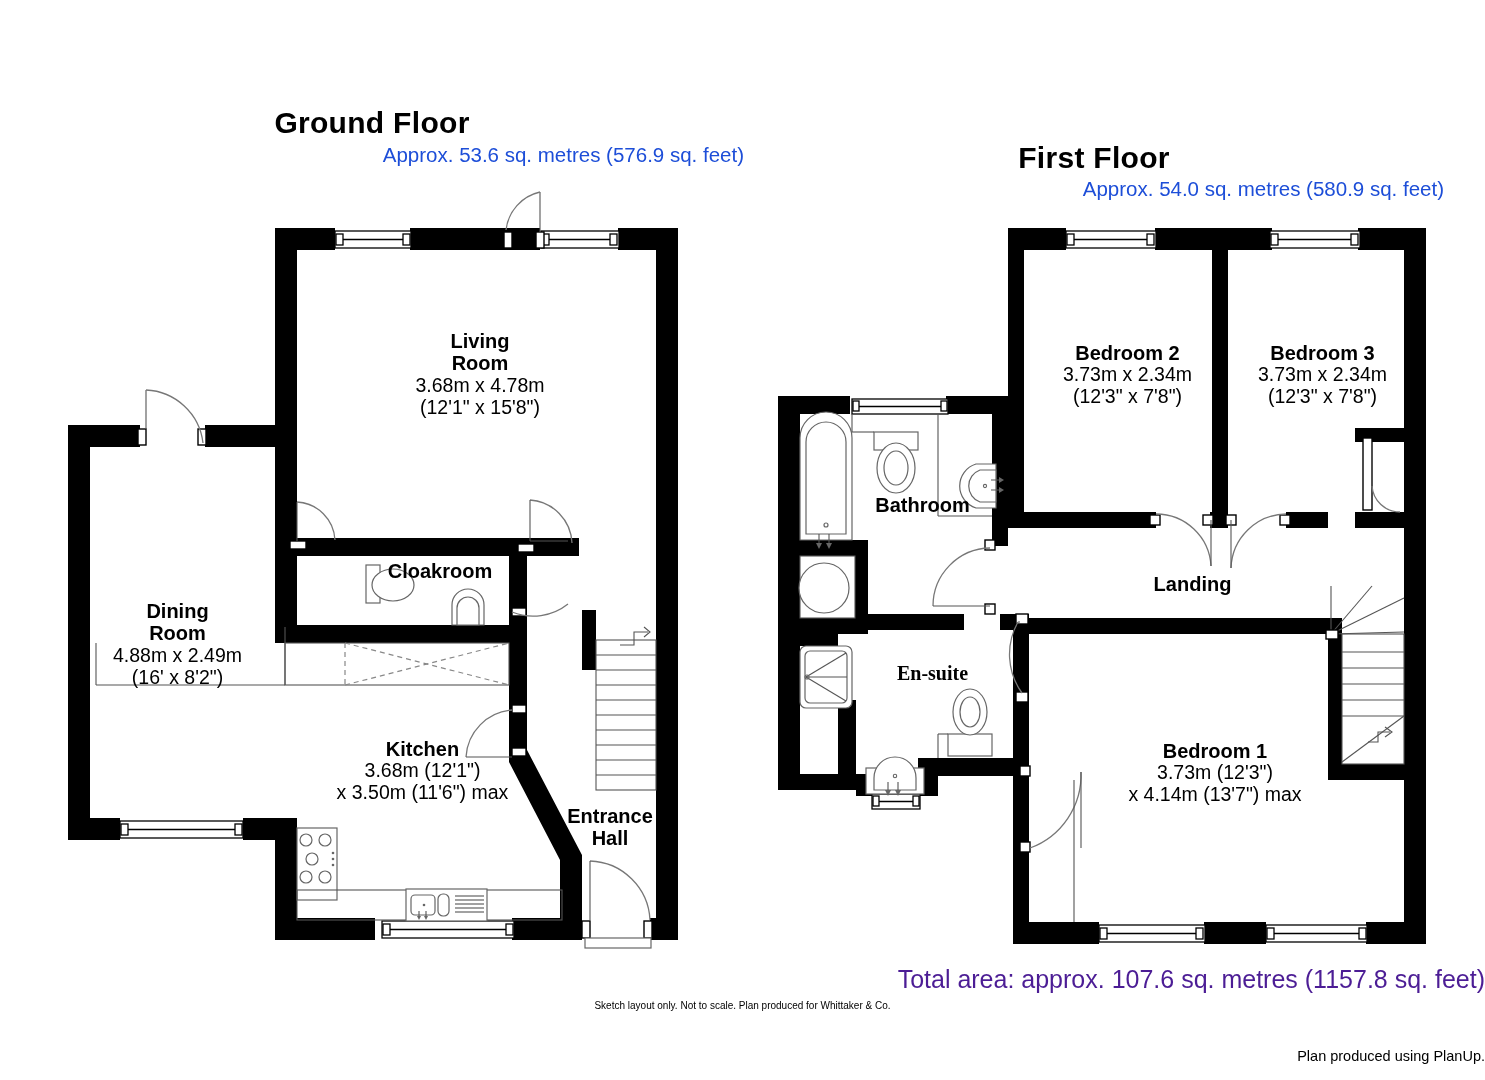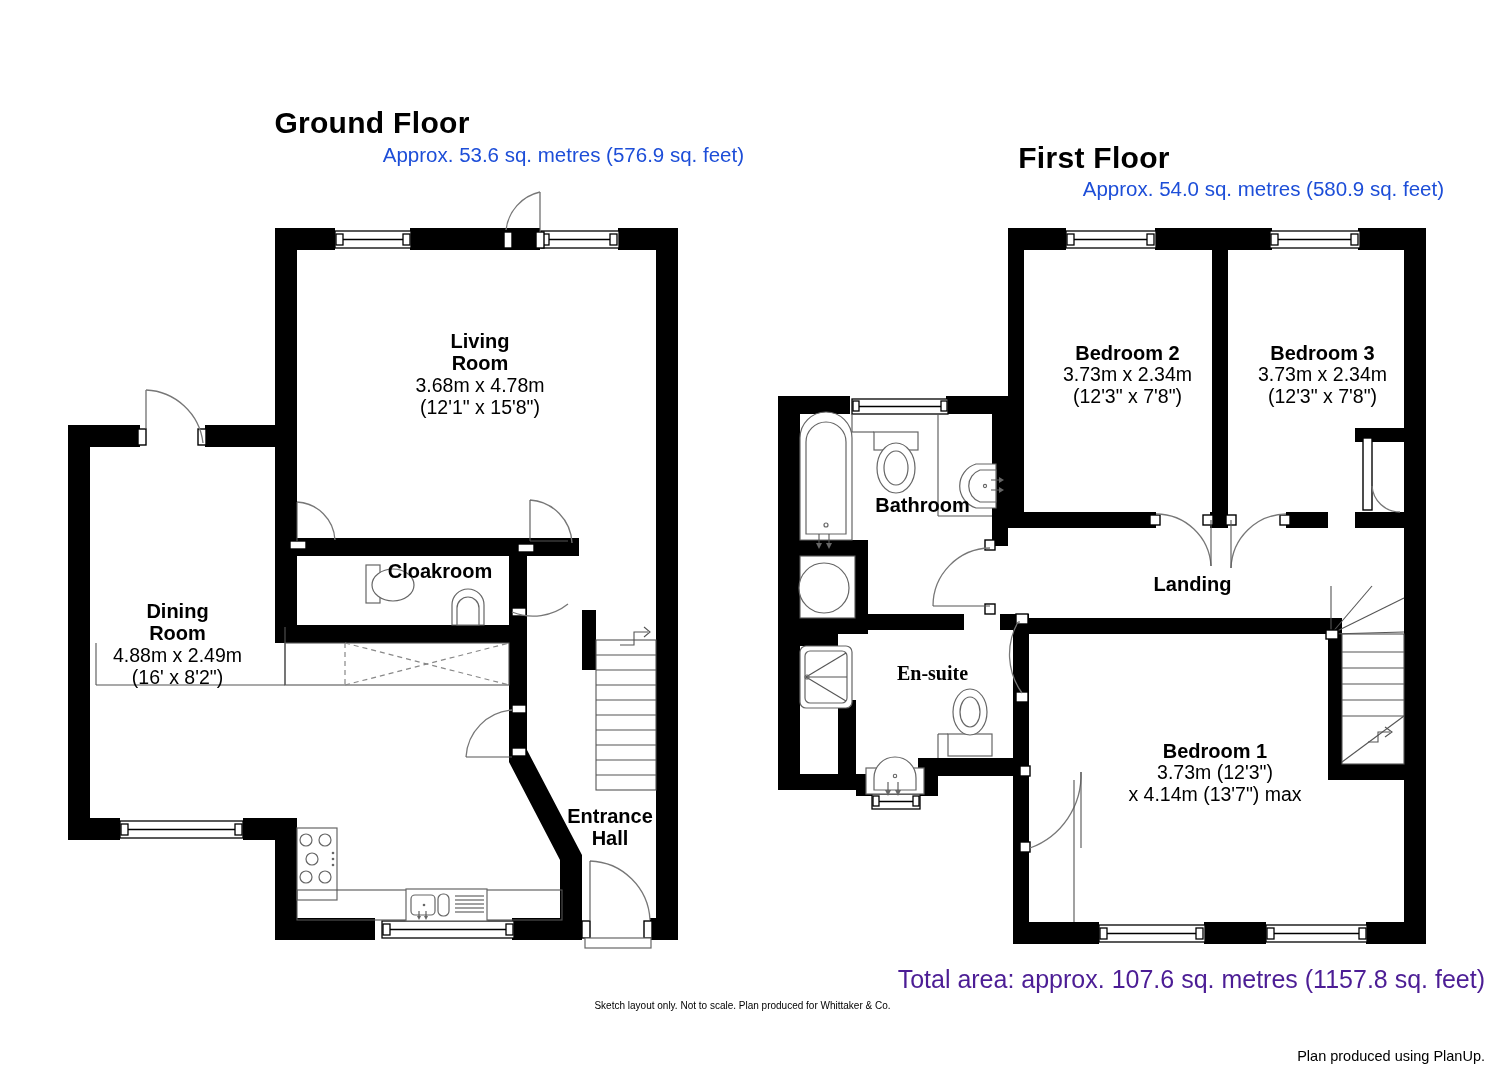--- a/index.html
+++ b/index.html
@@ -542,20 +542,25 @@
     <span class="nm">Dining</span>
     <span class="nm">Room</span>
     <span class="dm">4.88m x 2.49m</span>
     <span class="dm">(16' x 8'2")</span>
   </div>
 
   <div class="room-label" style="left:340px; top:560px; width:200px;">
     <span class="nm">Cloakroom</span>
   </div>
 
+  <div class="room-label" style="left:295px; top:738px; width:255px;">
+    <span class="nm">Kitchen</span>
+    <span class="dm">3.68m (12'1")</span>
+    <span class="dm">x 3.50m (11'6") max</span>
+  </div>
 
   <div class="room-label" style="left:530px; top:805px; width:160px;">
     <span class="nm">Entrance</span>
     <span class="nm">Hall</span>
   </div>
 
   <div class="room-label" style="left:1030px; top:342px; width:195px;">
     <span class="nm">Bedroom 2</span>
     <span class="dm">3.73m x 2.34m</span>
     <span class="dm">(12'3" x 7'8")</span>

